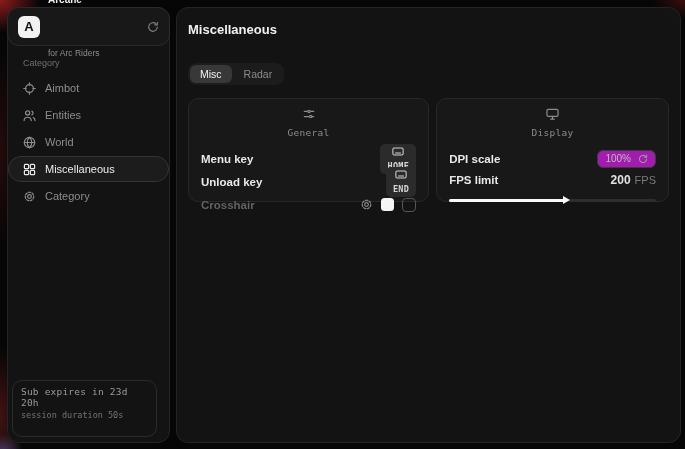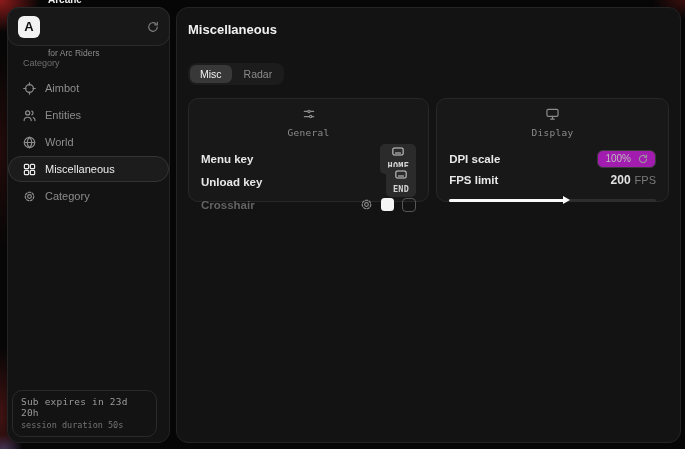--- a/index.html
+++ b/index.html
@@ -39,21 +39,21 @@
   .cat-label{ margin:13px 0 6px 15px; font-size:9px; color:#6f6f6f; }
   .nav{ padding:0 0; }
   .nav-item{
     height:26px; margin:1px 0; display:flex; align-items:center; gap:9px;
     padding:0 14px; color:#8d8d8d; font-size:11px;
     border:1px solid transparent; border-radius:13px; cursor:default;
   }
   .nav-item.selected{ background:#1c1c1c; border-color:#343434; color:#ececec; }
   .spacer{ flex:1; }
   .sub-card{
-    margin:0 12px 5px 4px; padding:5px 8px 6px 8px;
+    margin:0 12px 5px 4px; padding:5px 8px 16px 8px;
     border:1px solid #2a2a2a; border-radius:10px;
     font-family:"DejaVu Sans Mono", monospace;
   }
   .sub-line1{ font-size:9.5px; color:#9a9a9a; letter-spacing:.2px; }
   .sub-line2{ font-size:8.5px; color:#747474; margin-top:2px; }
   
   .main{ left:176px; width:505px; padding:14px 11px; }
   .page-title{ font-size:13px; font-weight:bold; color:#f1f1f1; }
   .tabs{
     margin-top:26px; display:inline-flex; gap:2px;

